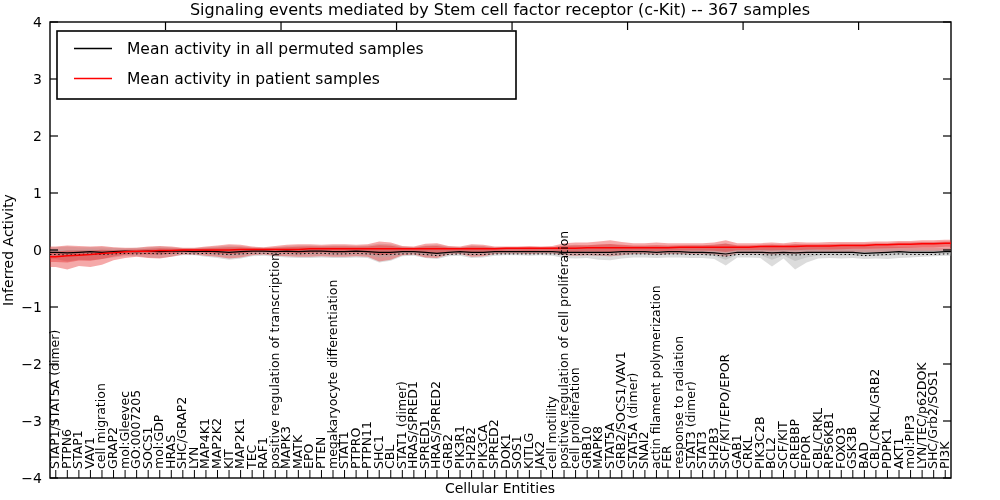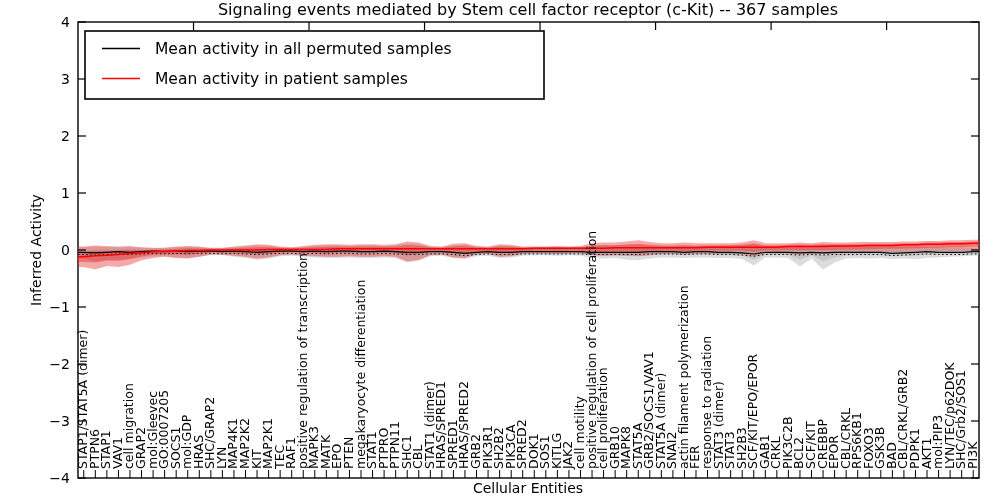--- a/index.html
+++ b/index.html
@@ -1,17 +1,17 @@
 <!DOCTYPE html>
 <html><head>
 <meta charset="utf-8">
 <style>
   html,body{margin:0;padding:0;background:#ffffff;}
   .figure{position:relative;width:850px;height:500px;background:#ffffff;
-          font-family:"DejaVu Sans","Liberation Sans",sans-serif;margin-left:28px;}
+          font-family:"DejaVu Sans","Liberation Sans",sans-serif;}
   svg text{font-family:"DejaVu Sans","Liberation Sans",sans-serif;fill:#000000;}
   .title-text{font-size:16px;}
   .axis-label{font-size:14px;}
   .tick-label{font-size:14px;}
   .x-tick-label{font-size:12.5px;}
   .legend-label{font-size:15.5px;}
 </style>
 </head>
 <body>
 

